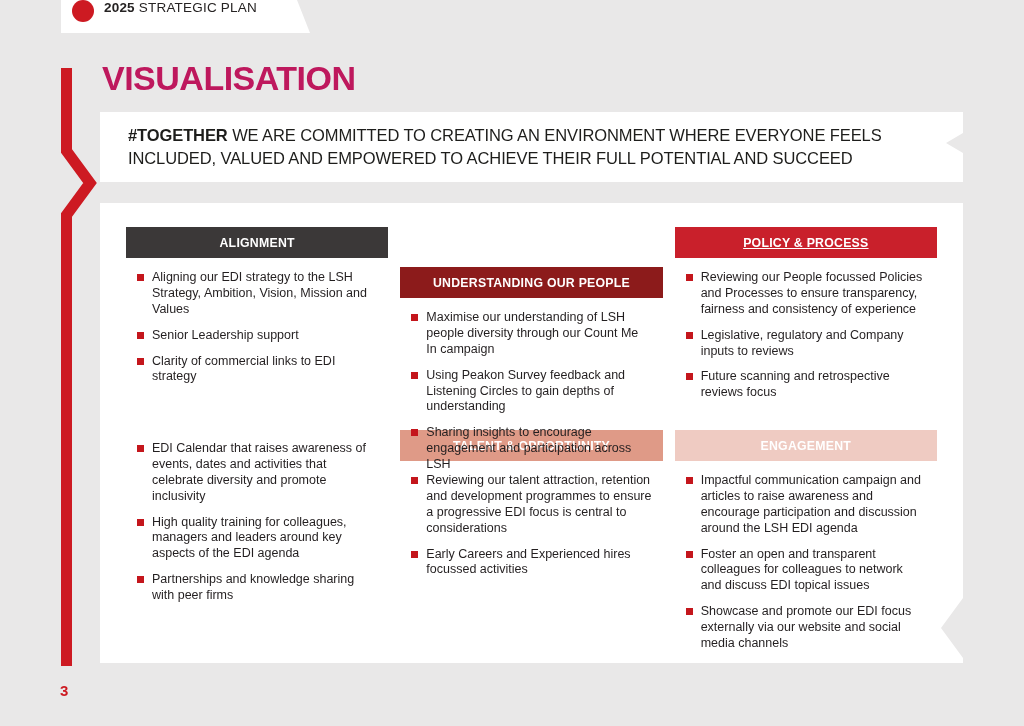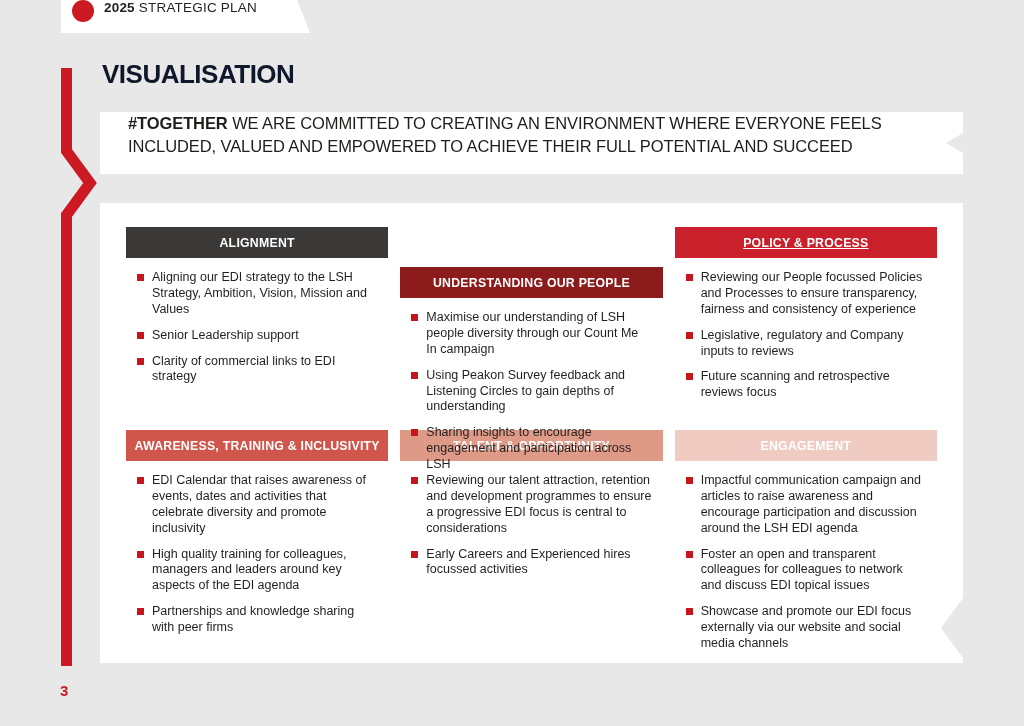--- a/index.html
+++ b/index.html
@@ -16,27 +16,27 @@
     display:flex;align-items:flex-start;
   }
   .dot{width:22px;height:22px;border-radius:50%;background:#cd1a22;margin-left:11px;flex:0 0 auto;}
   .tab-text{margin-left:10px;font-size:13.5px;color:#262323;letter-spacing:.2px;white-space:nowrap;}
   .tab-text b{font-weight:bold;}
   
   .ribbon{position:absolute;left:0;top:0;}
   
   .page-title{
     position:absolute;left:102px;top:59px;
-    font-size:26px;font-weight:bold;color:#0f172a;letter-spacing:-.5px;
+    font-size:34px;font-weight:bold;color:#be185d;letter-spacing:-.5px;
   }
   
   .banner{
-    position:absolute;left:100px;top:112px;width:863px;height:62px;background:#ffffff;
+    position:absolute;left:100px;top:112px;width:863px;height:70px;background:#ffffff;
     clip-path:polygon(0 0,100% 0,100% 21px,calc(100% - 17px) 31px,100% 41px,100% 100%,0 100%);
-    display:flex;flex-direction:column;
+    display:flex;flex-direction:column;justify-content:center;
     padding-left:28px;box-sizing:border-box;
     font-size:16.5px;line-height:1.38;color:#1d1d1b;letter-spacing:-.1px;
   }
   .banner b{font-weight:bold;}
   
   .panel{
     position:absolute;left:100px;top:203px;width:863px;height:460px;background:#ffffff;
     clip-path:polygon(0 0,100% 0,100% 395px,calc(100% - 22px) 425px,100% 455px,100% 100%,0 100%);
     box-sizing:border-box;padding:24px 26px 0 26px;
     display:grid;grid-template-columns:repeat(3,1fr);grid-template-rows:203px auto;
@@ -104,21 +104,20 @@
   <div class="card">
     <div class="card-header" style="background: rgb(201, 32, 43); text-decoration: underline;">POLICY &amp; PROCESS</div>
     <ul>
       <li>Reviewing our People focussed Policies and Processes to ensure transparency, fairness and consistency of experience</li>
       <li>Legislative, regulatory and Company inputs to reviews</li>
       <li>Future scanning and retrospective reviews focus</li>
     </ul>
   </div>
 
   <div class="card">
-    <div class="card-header" style="background: rgb(208, 85, 74);">AWARENESS, TRAINING &amp; INCLUSIVITY</div>
     <ul>
       <li>EDI Calendar that raises awareness of events, dates and activities that celebrate diversity and promote inclusivity</li>
       <li>High quality training for colleagues, managers and leaders around key aspects of the EDI agenda</li>
       <li>Partnerships and knowledge sharing with peer firms</li>
     </ul>
   </div>
 
   <div class="card">
     <div class="card-header" style="background: rgb(223, 154, 135);">TALENT &amp; OPPORTUNITY</div>
     <ul>

